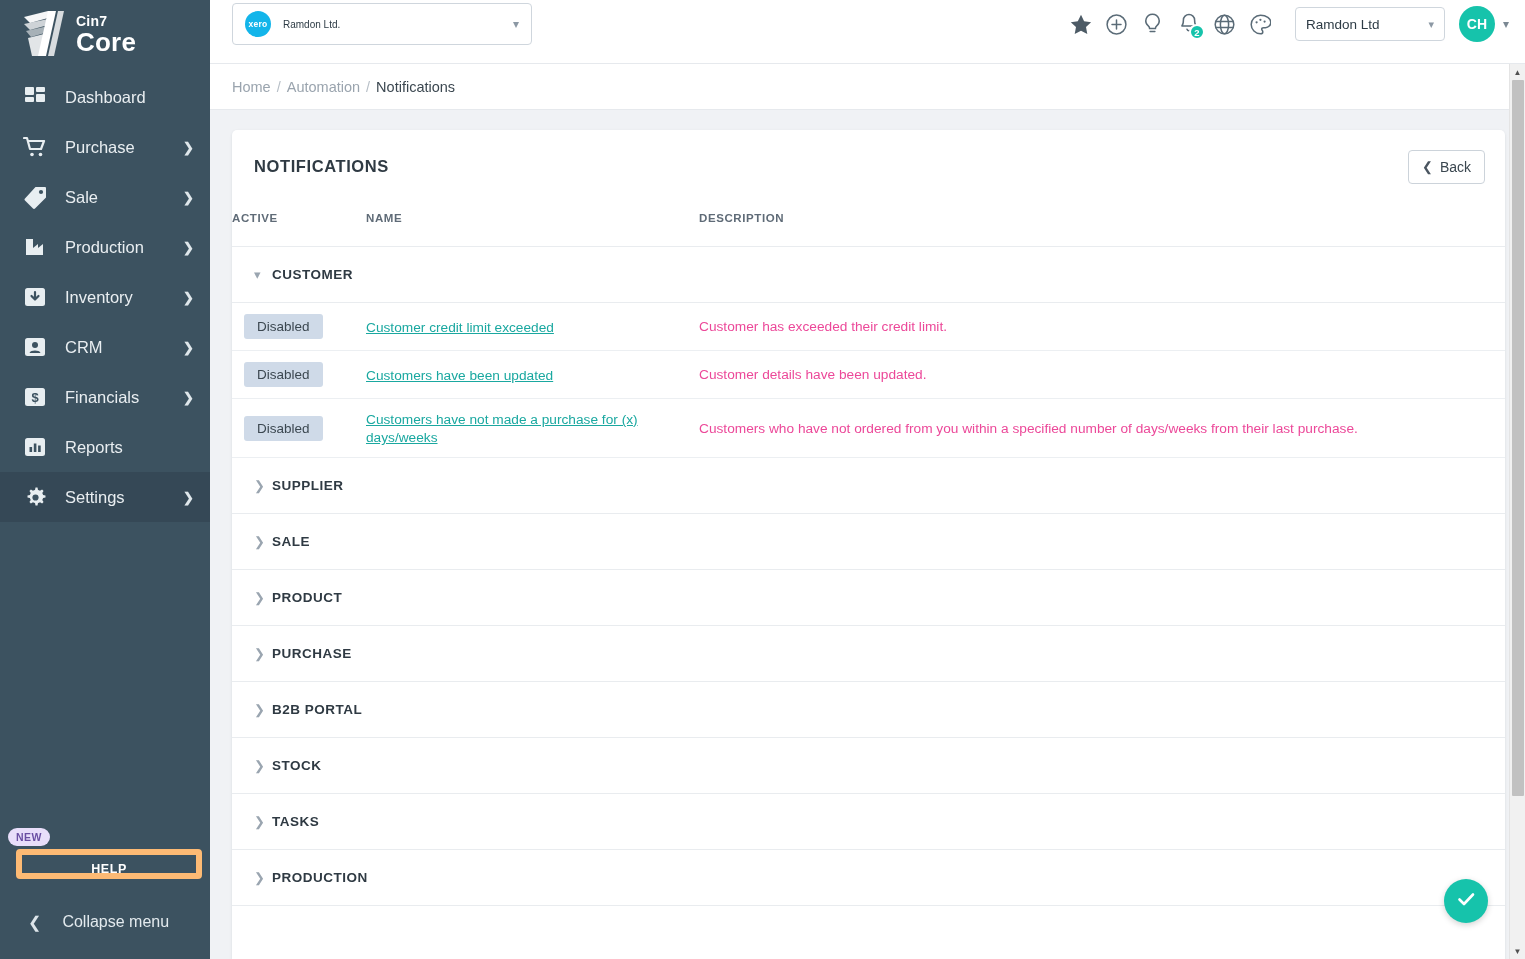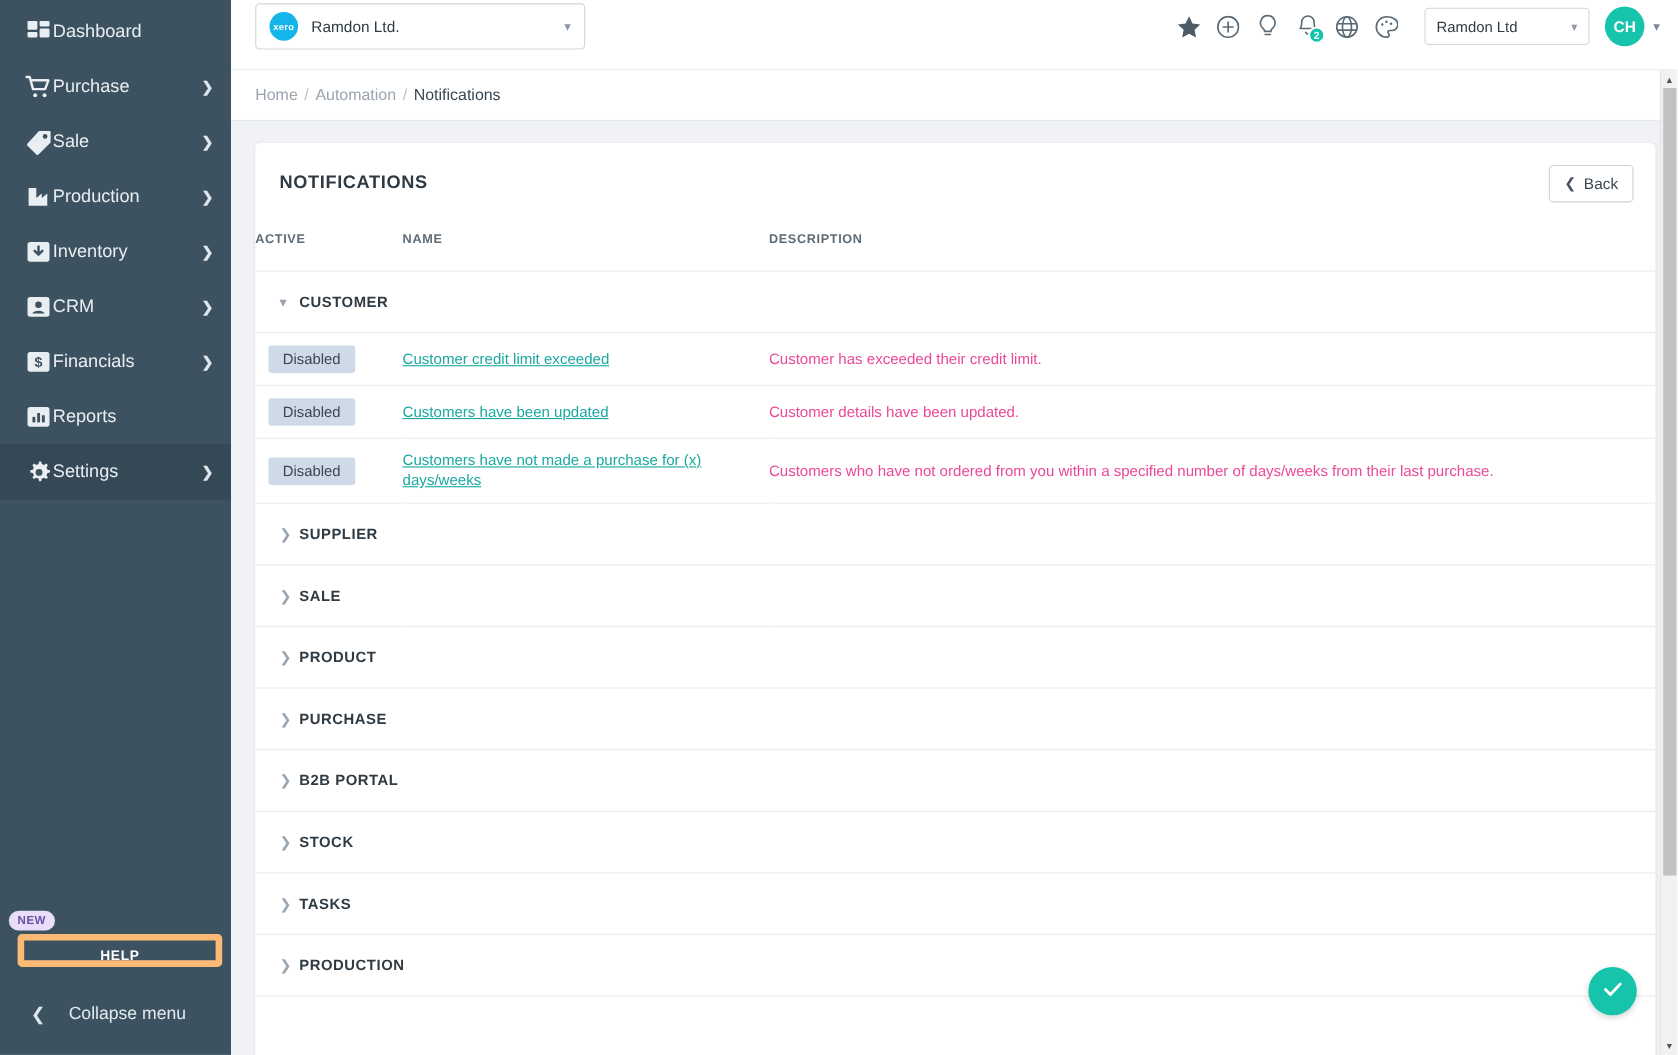--- a/index.html
+++ b/index.html
@@ -28,21 +28,21 @@
 
   .nav { margin-top: 4px; }
   .nav-item {
     height: 50px; display: flex; align-items: center;
     padding-left: 22px; padding-right: 16px;
     cursor: pointer; position: relative;
   }
   .nav-item.active { background: #354856; }
   .nav-icon { width: 26px; height: 26px; flex: 0 0 26px; display:flex; align-items:center; justify-content:center; }
   .nav-icon svg { display: block; }
-  .nav-label { font-size: 16.5px; color: #e9eef1; white-space: nowrap; }
+  .nav-label { margin-left: 17px; font-size: 16.5px; color: #e9eef1; white-space: nowrap; }
   .nav-caret { margin-left: auto; font-size: 13px; color: #dfe7eb; font-weight: bold; }
 
   .sidebar-bottom { margin-top: auto; padding-bottom: 10px; }
   .new-badge {
     display: inline-block; background: #e8defa; color: #6a4fa3;
     font-size: 10.5px; font-weight: bold; letter-spacing: .4px;
     padding: 3px 8px; border-radius: 9px; margin-left: 8px; margin-bottom: 3px;
   }
   .help-btn {
     display: block; margin: 0 16px; height: 30px; line-height: 28px;
@@ -67,21 +67,21 @@
   }
   .org-select {
     width: 300px; height: 42px; border: 1px solid #cfd6dd; border-radius: 4px;
     display: flex; align-items: center; padding: 0 12px; background:#fff; cursor:pointer;
   }
   .xero-badge {
     width: 26px; height: 26px; border-radius: 50%; background: #13b5ea;
     color: #fff; font-size: 8.5px; font-weight: bold; letter-spacing: .3px;
     display: flex; align-items: center; justify-content: center; flex: 0 0 26px;
   }
-  .org-name { margin-left: 12px; font-size: 14px; color: #2d3b45; }
+  .org-name { margin-left: 12px; font-size: 10px; color: #2d3b45; }
   .sel-caret { margin-left: auto; color: #8c98a4; font-size: 12px; }
 
   .top-actions { margin-left: auto; display: flex; align-items: center; gap: 0; }
   .ticon {
     width: 36px; height: 40px; display: flex; align-items: center; justify-content: center;
     cursor: pointer; position: relative; color: #5a6b77;
   }
   .bell-badge {
     position: absolute; right: 2px; bottom: 4px;
     background: #16c3ab; color: #fff; font-size: 9.5px; font-weight: bold;
@@ -193,20 +193,38 @@
   }
   .sb-bottom { position: absolute; bottom: 0; left: 0; right: 0; }
 </style>
 </head>
 <body>
 
 <div class="app">
 
   <aside class="sidebar">
 
+    <div class="brand">
+      <span class="brand-logo">
+        <svg width="52" height="50" viewBox="0 0 52 50">
+          <g fill="#ffffff">
+            <path d="M6 8 L30 2 L30 9 L12 14 Z" opacity=".95"></path>
+            <path d="M6 15 L30 10 L30 16 L12 21 Z" opacity=".75"></path>
+            <path d="M8 22 L30 17 L30 23 L13 28 Z" opacity=".55"></path>
+            <path d="M10 29 L26 25 L22 47 L14 47 Z" opacity=".85"></path>
+            <path d="M30 2 L38 2 L28 47 L20 47 Z"></path>
+            <path d="M40 2 L46 2 L36 47 L30 47 Z" opacity=".8"></path>
+          </g>
+        </svg>
+      </span>
+      <span class="brand-text">
+        <span class="t1">Cin7</span>
+        <span class="t2">Core</span>
+      </span>
+    </div>
 
     <nav class="nav">
 
       <div class="nav-item">
         <span class="nav-icon">
           <svg width="22" height="22" viewBox="0 0 22 22" fill="#e8eef1">
               <rect x="1" y="1" width="9" height="8" rx="1"></rect>
               <rect x="12" y="1" width="9" height="5" rx="1"></rect>
               <rect x="1" y="11" width="9" height="5" rx="1"></rect>
               <rect x="12" y="8" width="9" height="8" rx="1"></rect>

